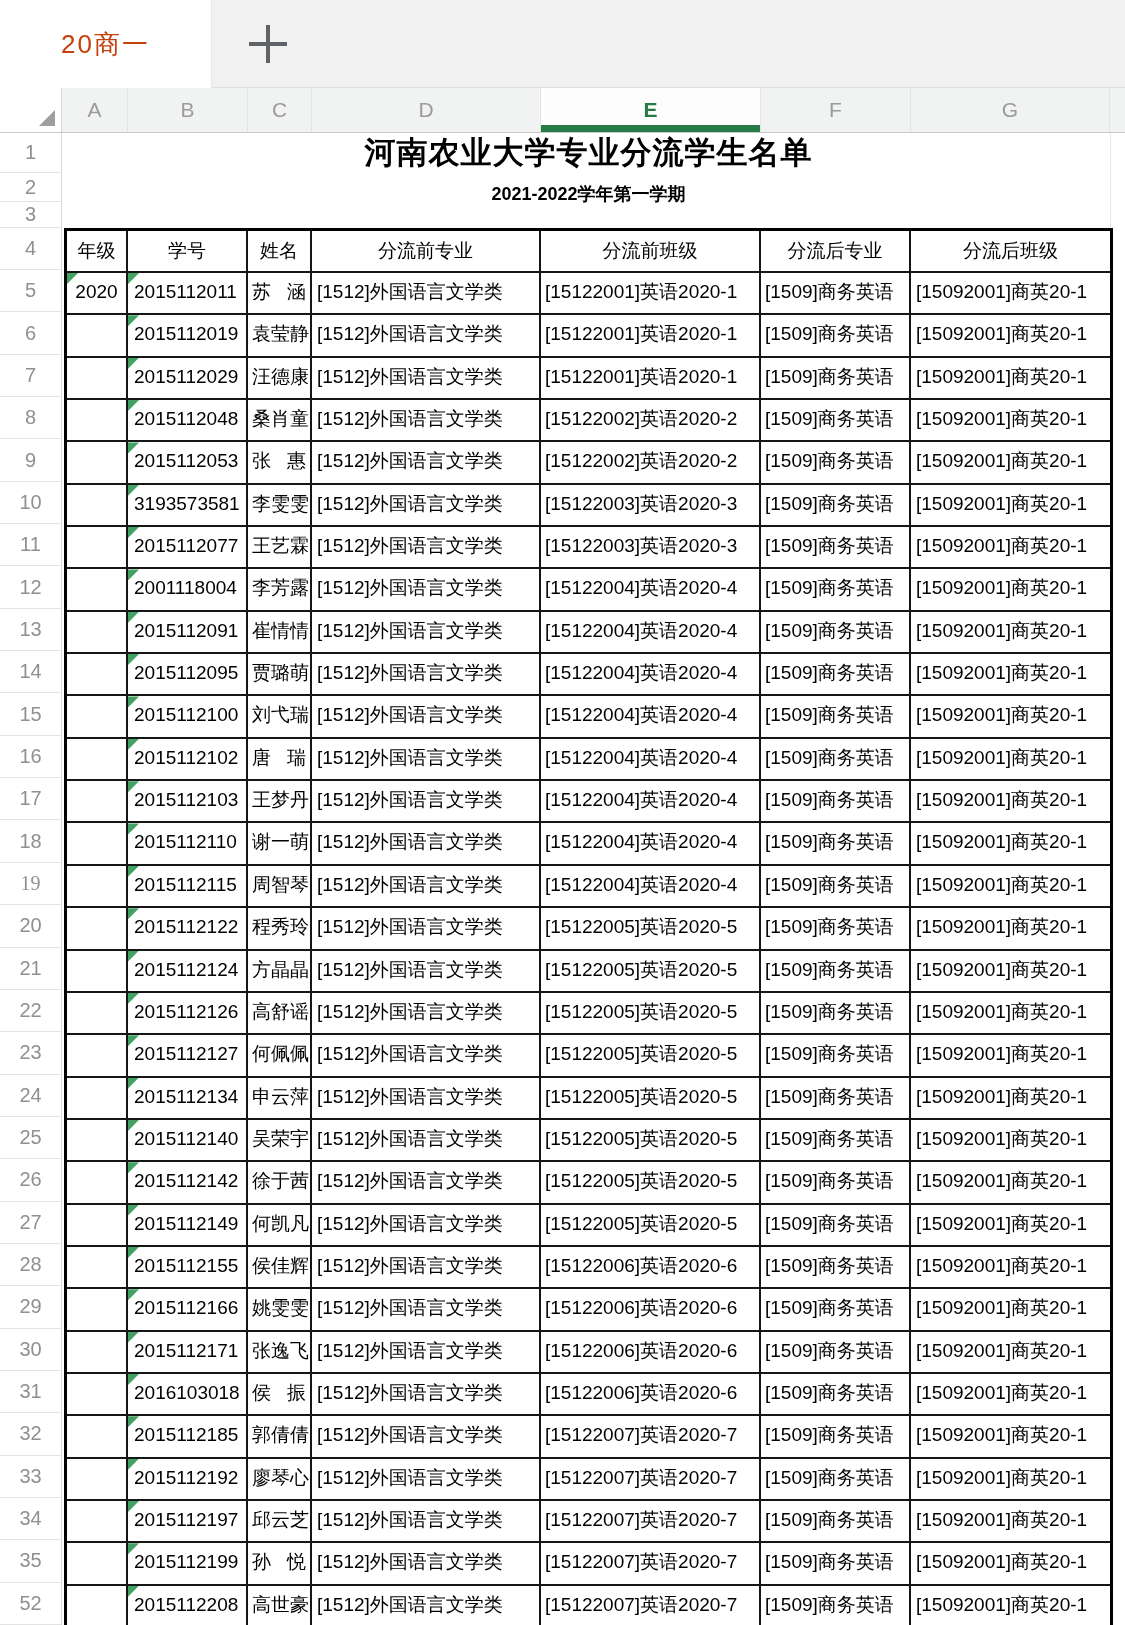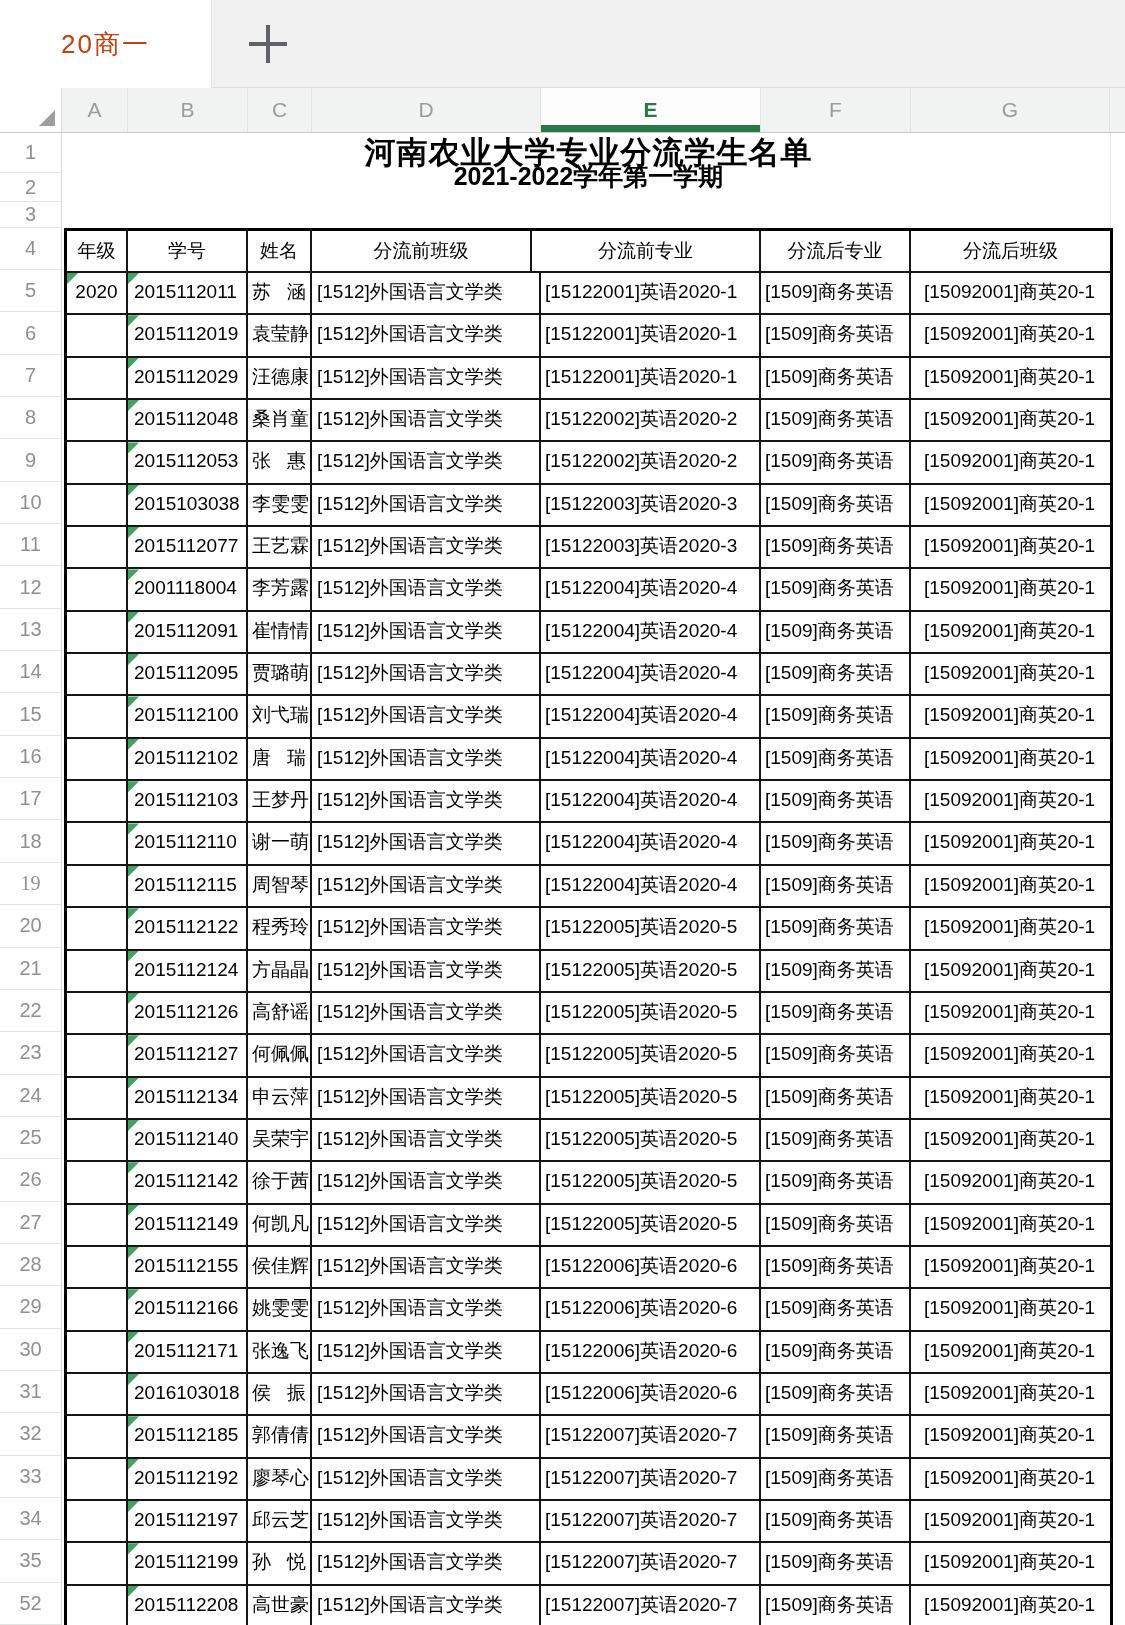--- a/index.html
+++ b/index.html
@@ -59,22 +59,22 @@
     color:#909090; font-size:20px;
     display:flex; align-items:center; justify-content:center;
   }
 
   
   .sheet-title {
     position:absolute; left:67px; width:1043px; top:132px;
     text-align:center; font-size:31px; font-weight:bold; letter-spacing:1px; white-space:nowrap;
   }
   .sheet-subtitle {
-    position:absolute; left:67px; width:1043px; top:160px;
-    text-align:center; font-size:25px; font-weight:bold; white-space:nowrap;
+    position:absolute; left:67px; width:1043px; top:182px;
+    text-align:center; font-size:18px; font-weight:bold; white-space:nowrap;
   }
 
   
   .tbl {
     position:absolute; left:64px; top:228px; width:1049px;
     border:3px solid #000; background:#fff;
   }
   .trow { display:flex; height:42.35px; }
   .trow.head { height:42px; }
   .tcell {
@@ -84,21 +84,21 @@
     white-space:nowrap; overflow:hidden; position:relative;
   }
   .trow .tcell:last-child { border-right:none; }
   .trow:last-child .tcell { border-bottom:none; }
   .c0 { width:61px;  text-align:center; }
   .c1 { width:120px; padding-left:6px; }
   .c2 { width:64px;  text-align:justify; text-align-last:justify; padding:0 4px; }
   .c3 { width:229px; padding-left:5px; }
   .c4 { width:220px; padding-left:4px; }
   .c5 { width:150px; padding-left:4px; }
-  .c6 { width:199px; padding-left:13px; }
+  .c6 { width:199px; padding-left:5px; }
   .trow.head .tcell { text-align:center; text-align-last:center; padding:0; line-height:39px; }
   .tri::before {
     content:""; position:absolute; left:0; top:0; width:11px; height:11px;
     background:#44a164; clip-path:polygon(0 0, 100% 0, 0 100%);
   }
   .vline-gh { position:absolute; left:1110px; top:133px; width:1px; height:95px; background:#e8e8e8; }
 </style>
 </head>
 <body>
 
@@ -166,22 +166,22 @@
   </div>
 
 <div class="sheet-title">河南农业大学专业分流学生名单</div>
 <div class="sheet-subtitle">2021-2022学年第一学期</div>
 
 <div class="tbl">
     <div class="trow head">
       <div class="tcell c0">年级</div>
       <div class="tcell c1">学号</div>
       <div class="tcell c2">姓名</div>
+      <div class="tcell c3">分流前专业</div>
       <div class="tcell c4">分流前班级</div>
-      <div class="tcell c3">分流前专业</div>
       <div class="tcell c5">分流后专业</div>
       <div class="tcell c6">分流后班级</div>
     </div>
     <div class="trow">
       <div class="tcell c0 tri">2020</div>
       <div class="tcell c1 tri">2015112011</div>
       <div class="tcell c2">苏涵</div>
       <div class="tcell c3">[1512]外国语言文学类</div>
       <div class="tcell c4">[15122001]英语2020-1</div>
       <div class="tcell c5">[1509]商务英语</div>
@@ -218,21 +218,21 @@
       <div class="tcell c0"></div>
       <div class="tcell c1 tri">2015112053</div>
       <div class="tcell c2">张惠</div>
       <div class="tcell c3">[1512]外国语言文学类</div>
       <div class="tcell c4">[15122002]英语2020-2</div>
       <div class="tcell c5">[1509]商务英语</div>
       <div class="tcell c6">[15092001]商英20-1</div>
     </div>
     <div class="trow">
       <div class="tcell c0"></div>
-      <div class="tcell c1 tri">2015103038</div>
+      <div class="tcell c1 tri">3193573581</div>
       <div class="tcell c2">李雯雯</div>
       <div class="tcell c3">[1512]外国语言文学类</div>
       <div class="tcell c4">[15122003]英语2020-3</div>
       <div class="tcell c5">[1509]商务英语</div>
       <div class="tcell c6">[15092001]商英20-1</div>
     </div>
     <div class="trow">
       <div class="tcell c0"></div>
       <div class="tcell c1 tri">2015112077</div>
       <div class="tcell c2">王艺霖</div>

